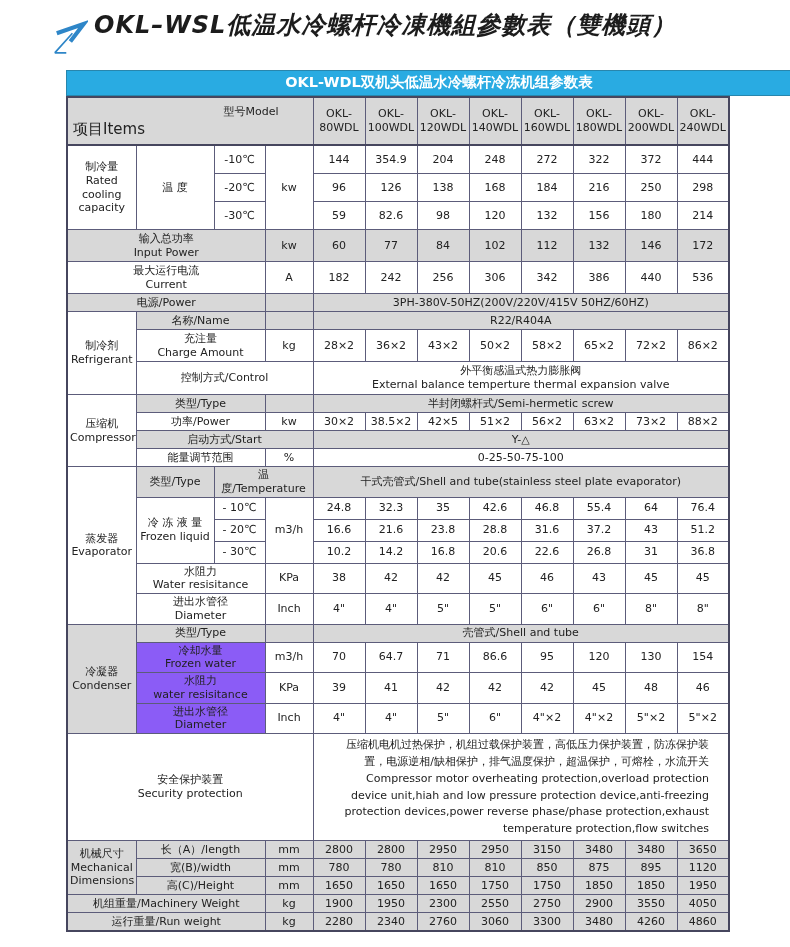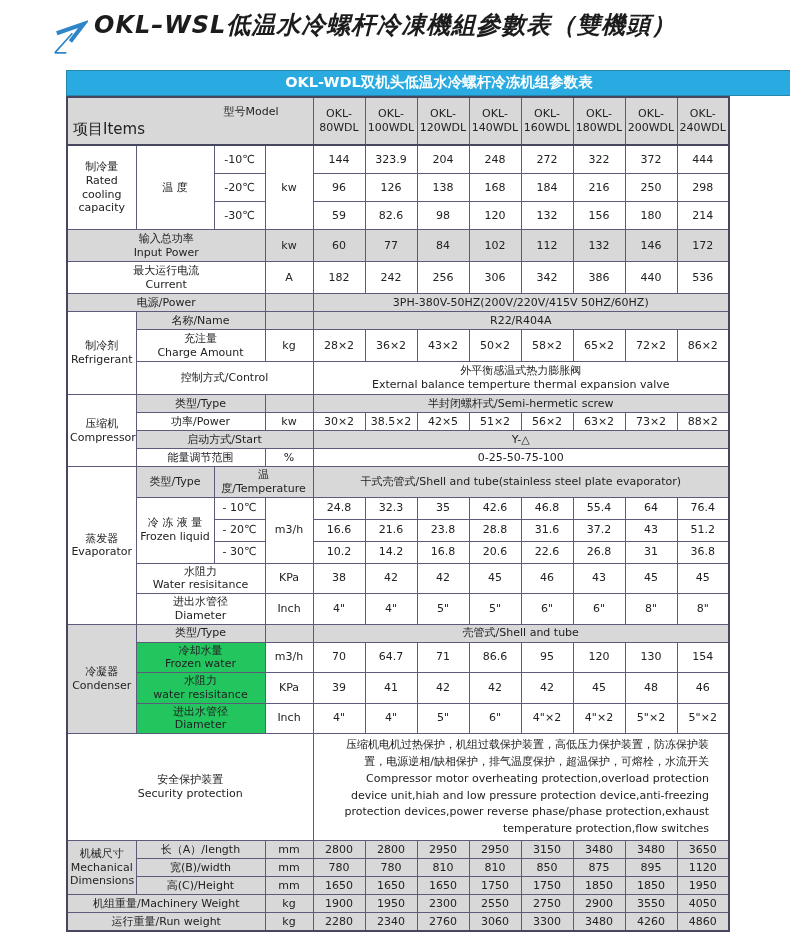--- a/index.html
+++ b/index.html
@@ -15,21 +15,21 @@
   .banner{margin:10px 0 0 66px;width:746px;box-sizing:border-box;background:#29abe2;
     border:1px solid #2886ad;color:#ffffff;text-align:center;font-size:14.5px;font-weight:bold;
     padding:2px 0 3px 0;}
   
   table.spec{margin-left:66px;width:662px;border-collapse:collapse;table-layout:fixed;
     border:2px solid #46465e;}
   td,th{border:1px solid #5c5c7a;font-size:11px;font-weight:normal;text-align:center;
     vertical-align:middle;padding:1px 2px;line-height:1.25;color:#222;background:#ffffff;
     overflow:hidden;}
   .gray td,.gray th{background:#d8d8d8;}
-  td.g{background:#22c55e;text-align:center;}
+  td.g{background:#8b5cf6;text-align:center;}
   td.w{background:#ffffff;}
   .blk{display:block;}
   .r-head th{height:44px;border-bottom:2px solid #46465e;}
   .r-cool td{height:25px;}
   .r-io td{height:29px;}
   .r-thin td{height:15px;}
   .r-charge td{height:29px;}
   .r-ctl td{height:30px;}
   .r-flow td{height:19px;}
   .r-res td{height:27px;}
@@ -119,21 +119,21 @@
 
     <tr class="r-cool">
       <td rowspan="3">
         <span class="blk">制冷量</span>
             <span class="blk">Rated cooling capacity</span>
           </td>
       <td rowspan="3">温 度</td>
       <td>-10℃</td>
       <td rowspan="3">kw</td>
     <td>144</td>
-          <td>323.9</td>
+          <td>354.9</td>
           <td>204</td>
           <td>248</td>
           <td>272</td>
           <td>322</td>
           <td>372</td>
           <td>444</td>
         </tr>
     <tr class="r-cool">
       <td>-20℃</td>
     <td>96</td>

